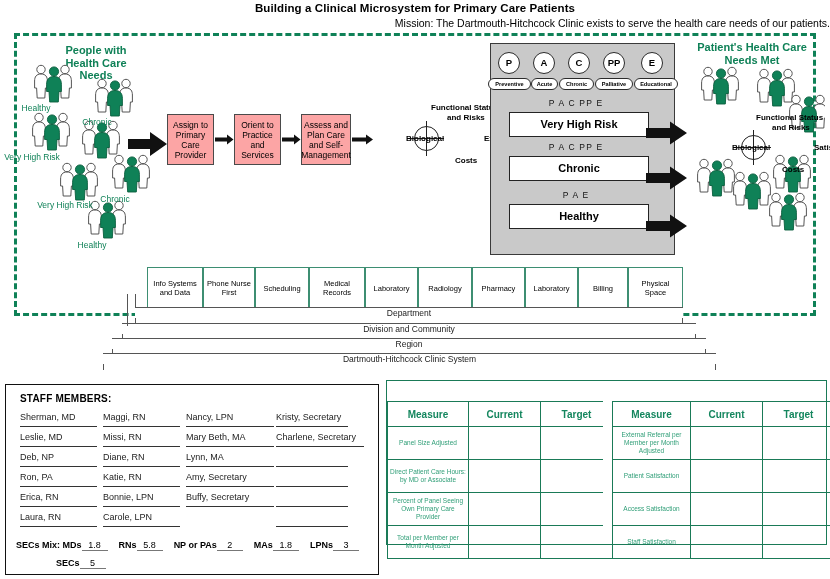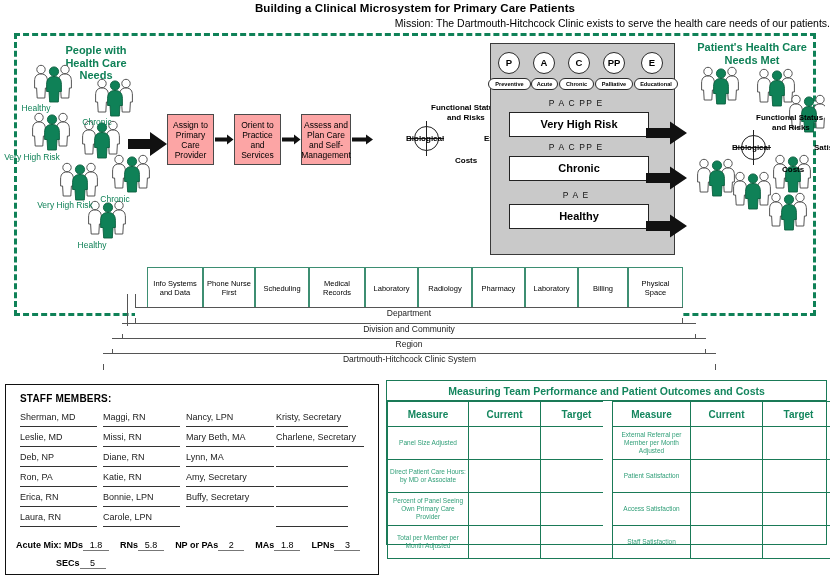--- a/index.html
+++ b/index.html
@@ -331,38 +331,37 @@
   <div class="staffcell" style="left:180px;top:107px;width:88px;">Buffy, Secretary</div>
 
   <div class="staffcell" style="left:270px;top:27px;width:72px;">Kristy, Secretary</div>
   <div class="staffcell" style="left:270px;top:47px;width:88px;">Charlene, Secretary</div>
   <div class="staffcell" style="left:270px;top:67px;width:72px;"></div>
   <div class="staffcell" style="left:270px;top:87px;width:72px;"></div>
   <div class="staffcell" style="left:270px;top:107px;width:72px;"></div>
   <div class="staffcell" style="left:270px;top:127px;width:72px;"></div>
 
   <div id="skill-line" style="left:10px;top:155px;">
-    <span>Acute Mix:</span>
+    <span>SECs Mix:</span>
     <span>MDs</span><span class="sk-val">1.8</span>
     <span style="display:inline-block;width:6px;"></span>
     <span>RNs</span><span class="sk-val">5.8</span>
     <span style="display:inline-block;width:6px;"></span>
     <span>NP  or PAs</span><span class="sk-val">2</span>
     <span style="display:inline-block;width:6px;"></span>
     <span>MAs</span><span class="sk-val">1.8</span>
     <span style="display:inline-block;width:6px;"></span>
     <span>LPNs</span><span class="sk-val">3</span>
   </div>
   <div id="skill-line2" style="left:50px;top:173px;">
     <span>SECs</span><span class="sk-val">5</span>
   </div>
 </div>
 
 <div class="abs" id="measures-panel">
-  <div id="measures-title">Measuring Team Performance and Patient Outcomes and Costs</div>
 
   <table class="mtable" style="left:0px;width:216px;">
     <tbody>
         <tr>
       <th style="width:78px;">Measure</th>
       <th style="width:69px;">Current</th>
       <th style="width:69px;">Target</th>
     </tr>
     <tr>
       <td>Panel Size Adjusted</td>

